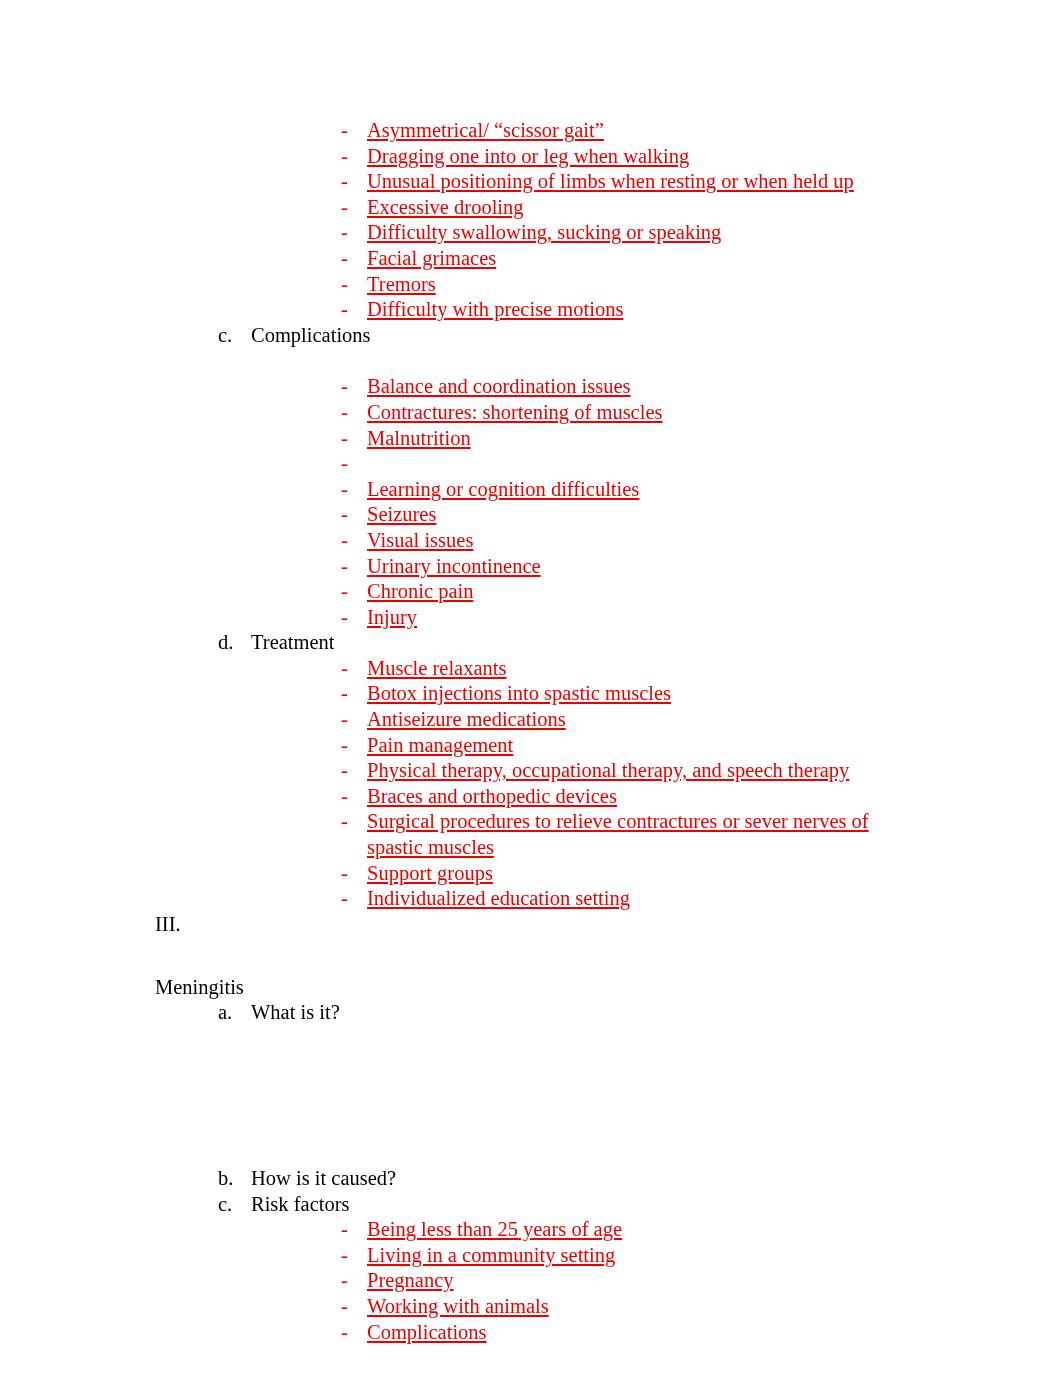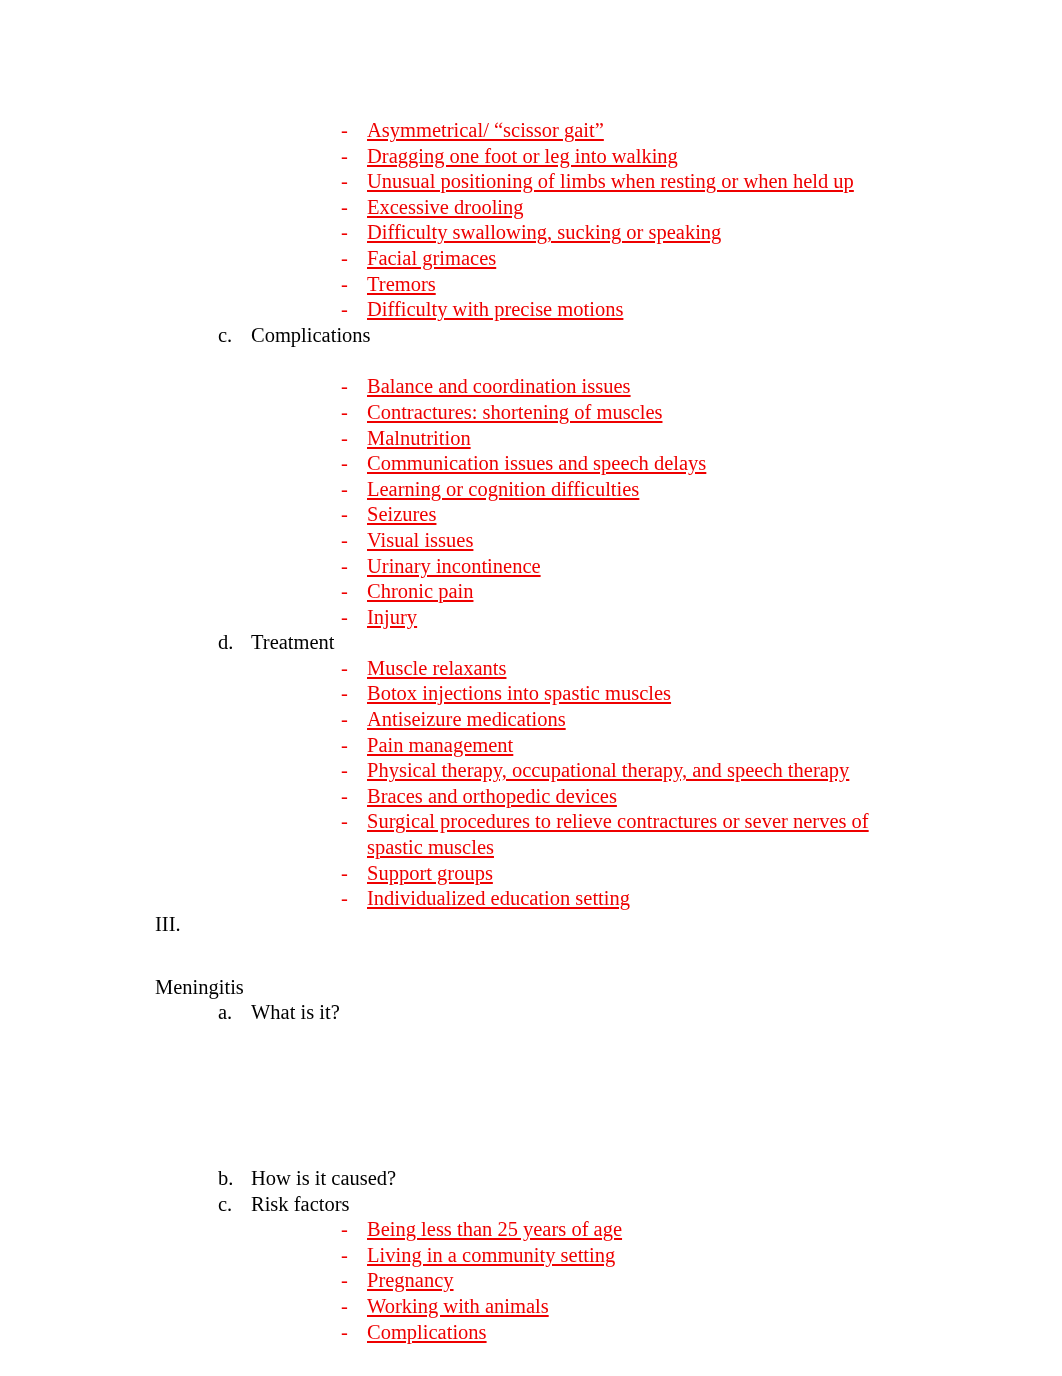--- a/index.html
+++ b/index.html
@@ -81,21 +81,21 @@
 <body>
 
 <div class="page">
   <div class="doc-body" id="doc-body">
       <div class="row dash-row indent-dash">
         <span class="marker">-</span>
         <span class="txt">Asymmetrical/ “scissor gait”</span>
       </div>
       <div class="row dash-row indent-dash">
         <span class="marker">-</span>
-        <span class="txt">Dragging one foot or leg into walking</span>
+        <span class="txt">Dragging one into or leg when walking</span>
       </div>
       <div class="row dash-row indent-dash">
         <span class="marker">-</span>
         <span class="txt">Unusual positioning of limbs when resting or when held up</span>
       </div>
       <div class="row dash-row indent-dash">
         <span class="marker">-</span>
         <span class="txt">Excessive drooling</span>
       </div>
       <div class="row dash-row indent-dash">
@@ -126,21 +126,20 @@
       <div class="row dash-row indent-dash">
         <span class="marker">-</span>
         <span class="txt">Contractures: shortening of muscles</span>
       </div>
       <div class="row dash-row indent-dash">
         <span class="marker">-</span>
         <span class="txt">Malnutrition</span>
       </div>
       <div class="row dash-row indent-dash">
         <span class="marker">-</span>
-        <span class="txt">Communication issues and speech delays</span>
       </div>
       <div class="row dash-row indent-dash">
         <span class="marker">-</span>
         <span class="txt">Learning or cognition difficulties</span>
       </div>
       <div class="row dash-row indent-dash">
         <span class="marker">-</span>
         <span class="txt">Seizures</span>
       </div>
       <div class="row dash-row indent-dash">

